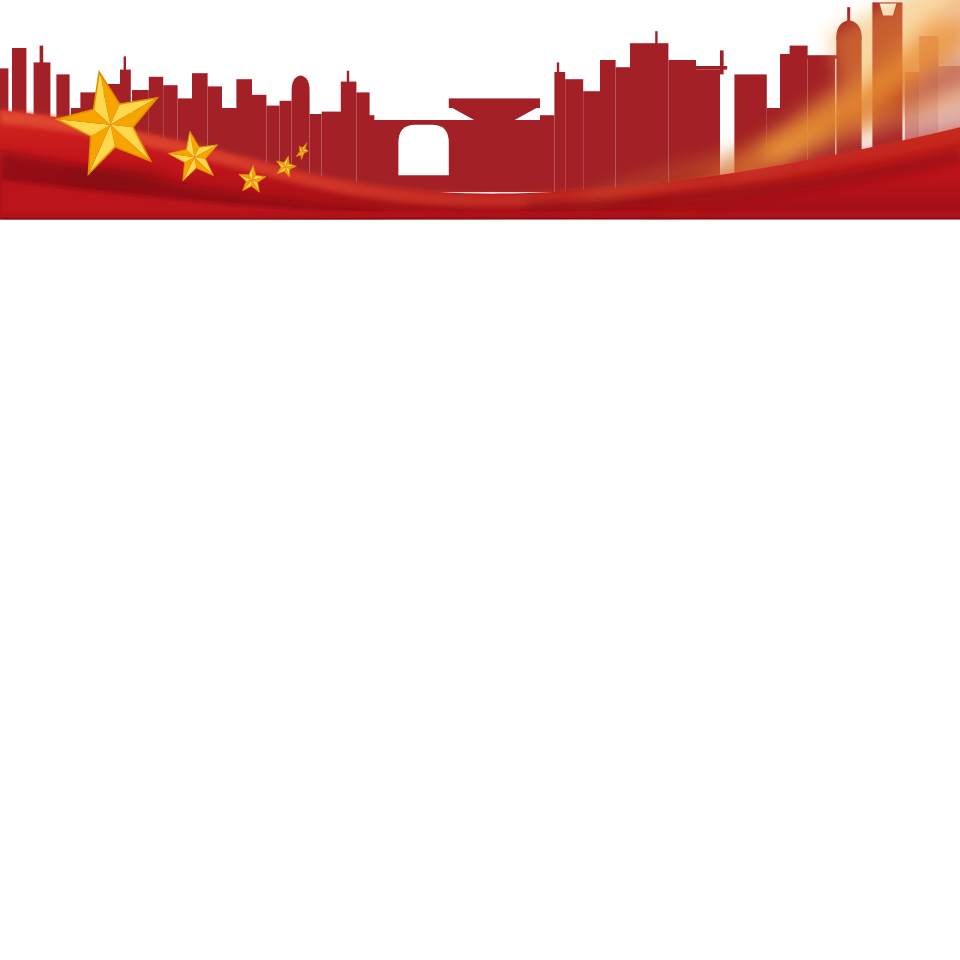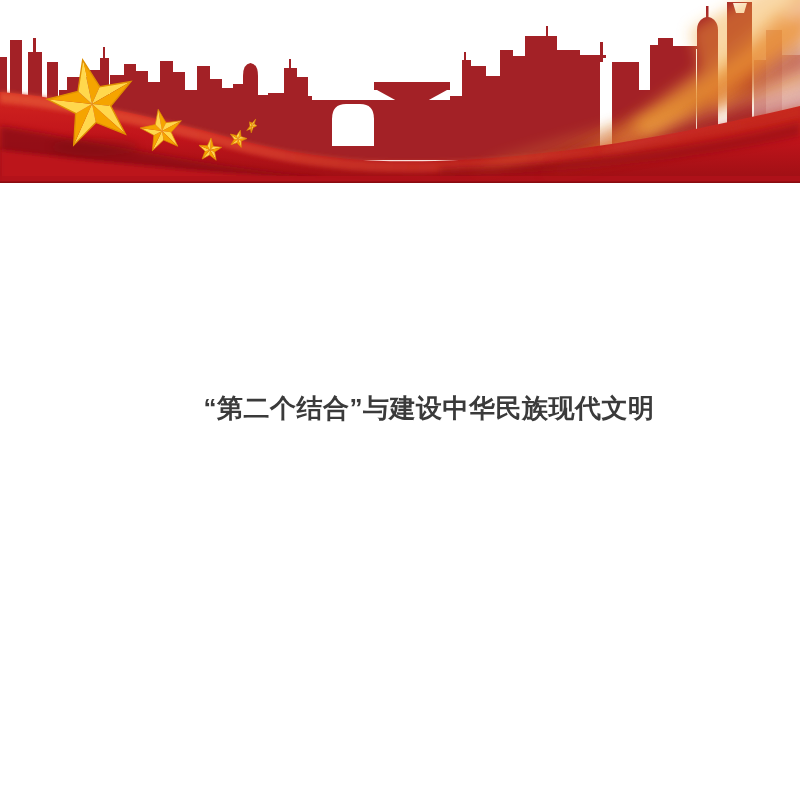--- a/index.html
+++ b/index.html
@@ -224,16 +224,15 @@
           <polygon points="0,0 -4.70,6.47 -3.20,1.04" fill="var(--star-dark)"></polygon>
           <polygon points="0,0 -3.20,1.04 -7.61,-2.47" fill="var(--star-light)"></polygon>
           <polygon points="0,0 -7.61,-2.47 -1.97,-2.72" fill="var(--star-dark)"></polygon>
           <polygon points="0,0 -1.97,-2.72 0.00,-8.00" fill="var(--star-light)"></polygon>
           <polygon points="0.00,-8.00 1.97,-2.72 7.61,-2.47 3.20,1.04 4.70,6.47 0.00,3.36 -4.70,6.47 -3.20,1.04 -7.61,-2.47 -1.97,-2.72" fill="none" stroke="var(--star-edge)" stroke-width="0.6"></polygon>
         </g>
       </g>
   </svg>
 
   <div class="article">
-    <h1>“第二个结合”与建设中华民族现代文明</h1>
   </div>
 
 </div>
 
 </body></html>

